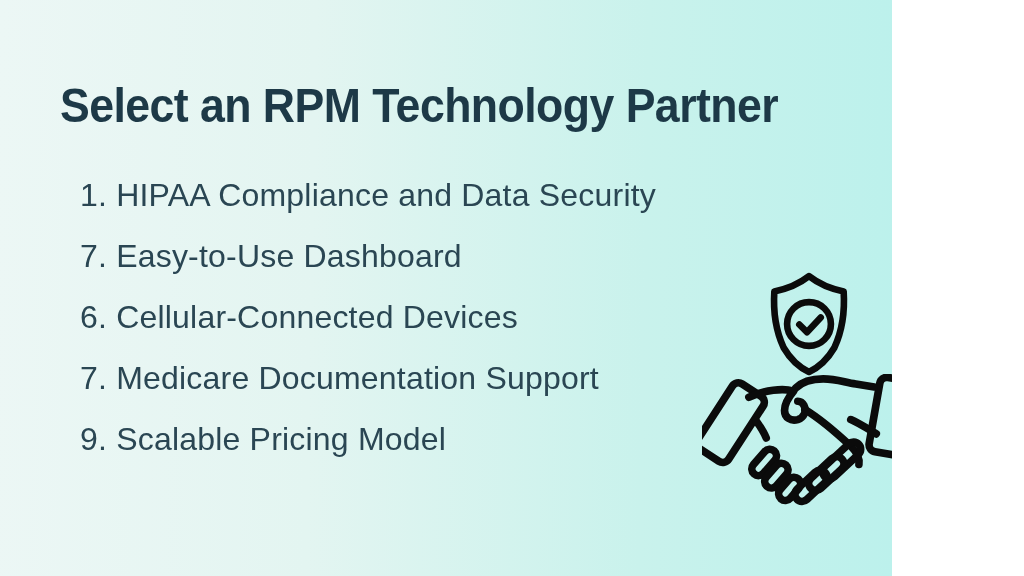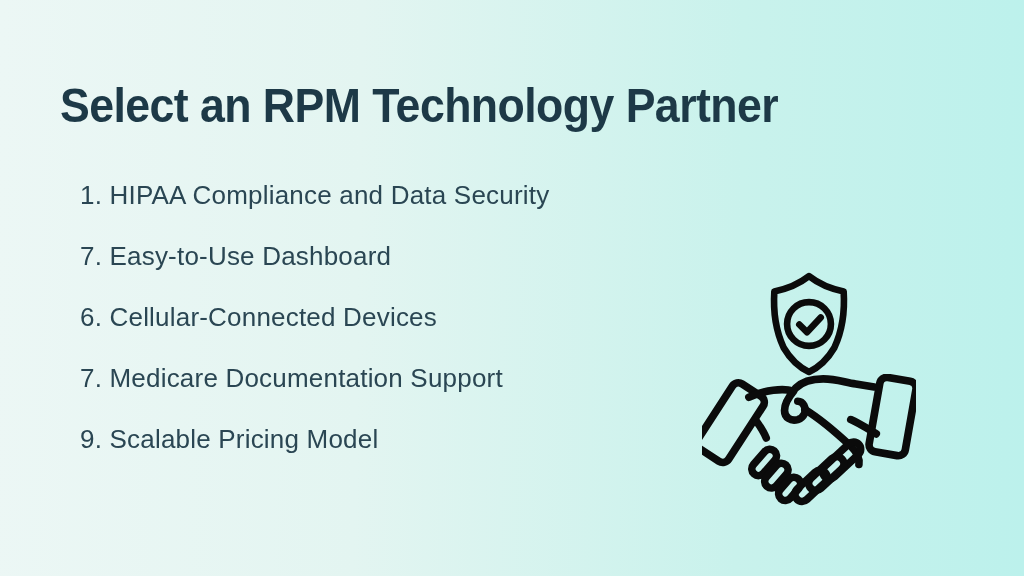--- a/index.html
+++ b/index.html
@@ -1,21 +1,21 @@
 <!DOCTYPE html>
 <html><head>
 <meta charset="utf-8">
 <style>
   * { margin: 0; padding: 0; box-sizing: border-box; }
   html, body { width: 1024px; height: 576px; overflow: hidden; }
   body { font-family: "Liberation Sans", sans-serif; }
 
   .slide {
     position: relative;
-    width: 1024px;
+    width: 892px;
     height: 576px;
     background: linear-gradient(91deg, #ecf7f5 0%, #e3f5f1 35%, #c9f2ec 72%, #bcf1ec 100%);
     overflow: hidden;
   }
 
   .slide-title {
     position: absolute;
     left: 60px;
     top: 80px;
     font-size: 48px;
@@ -28,21 +28,21 @@
     white-space: nowrap;
   }
 
   .criteria-list {
     position: absolute;
     left: 80px;
     top: 180px;
   }
 
   .criteria-item {
-    font-size: 26px;
+    font-size: 32px;
     line-height: 30px;
     margin-bottom: 31px;
     color: #2a4653;
     letter-spacing: 0.2px;
     white-space: nowrap;
   }
 
   .icon-group {
     position: absolute;
     left: 700px;

